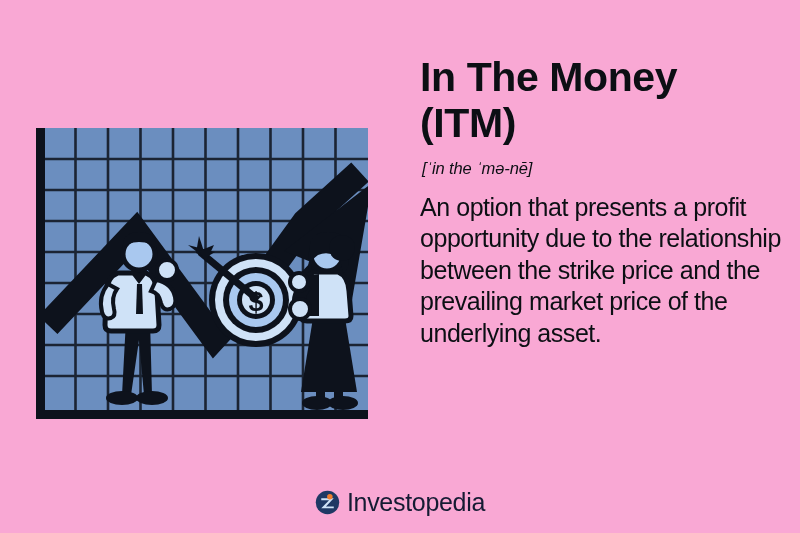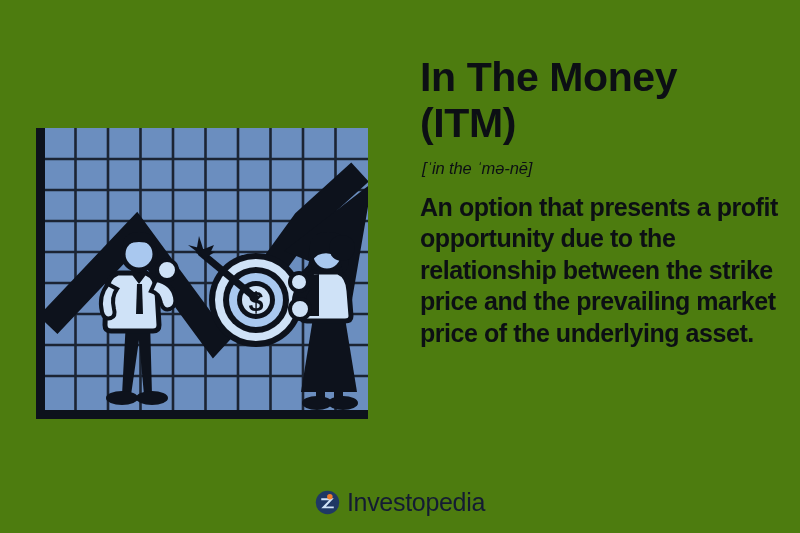--- a/index.html
+++ b/index.html
@@ -11,21 +11,21 @@
     width: 800px;
     height: 533px;
     overflow: hidden;
     background: #87b1fb;
     font-family: "Liberation Sans", sans-serif;
   }
   #card {
     position: relative;
     width: 800px;
     height: 533px;
-    background: #4d7c0f;
+    background: #f9a8d4;
   }
 
   
   #illustration {
     position: absolute;
     left: 0;
     top: 0;
     width: 400px;
     height: 470px;
   }
@@ -48,21 +48,21 @@
   }
   #pronunciation {
     font-size: 16.5px;
     font-style: italic;
     color: #0c0f14;
     margin: 12px 0 8px 2px;
     letter-spacing: -0.1px;
   }
   #definition {
     font-size: 25px;
-    font-weight: bold;
+    font-weight: normal;
     line-height: 1.26;
     color: #0c0f14;
     letter-spacing: -0.45px;
     margin: 14px 0 0 0;
   }
 
   
   #footer {
     position: absolute;
     left: 0;

